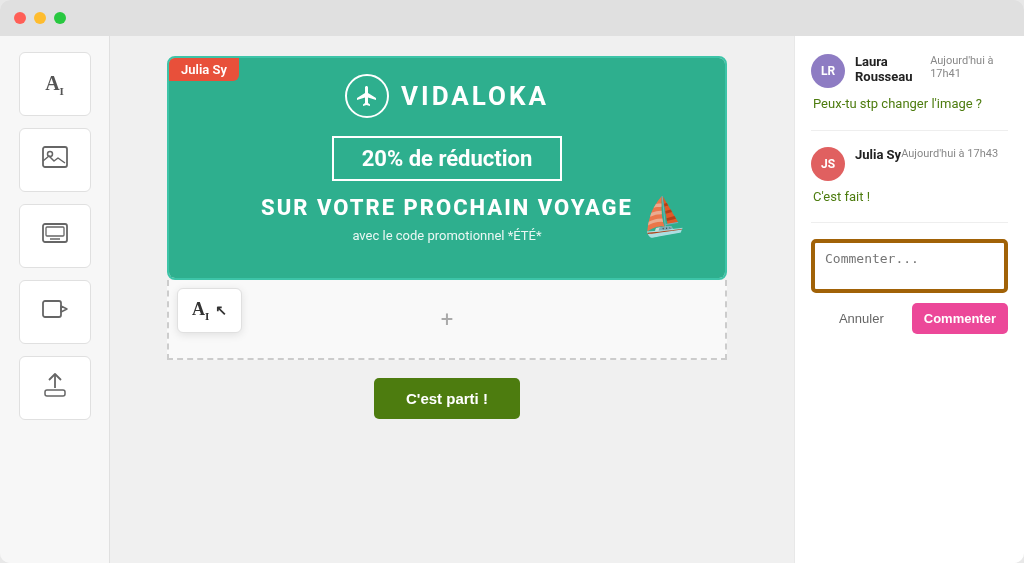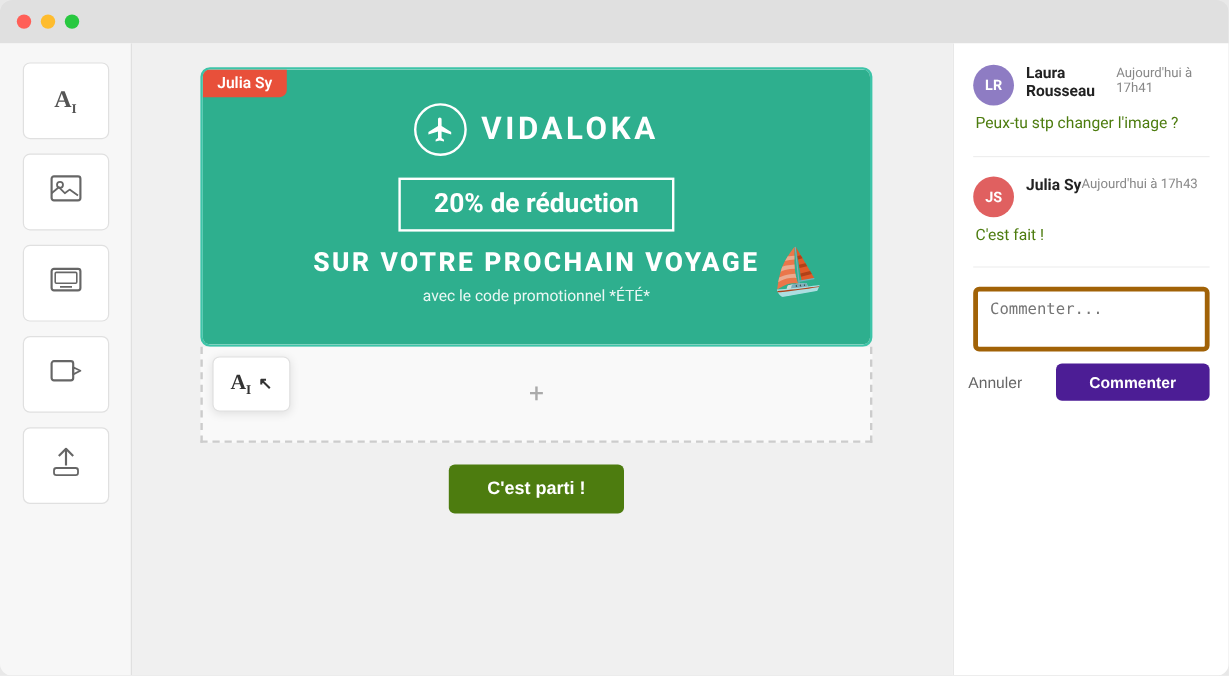--- a/index.html
+++ b/index.html
@@ -112,21 +112,21 @@
       color: white;
       font-size: 13px;
       font-weight: 600;
       padding: 4px 12px;
       border-radius: 0 0 6px 0;
       z-index: 10;
     }
 
     .banner-bg {
       background: #2eaf8e;
-      padding: 28px 24px 32px;
+      padding: 16px 24px 32px;
       display: flex;
       flex-direction: column;
       align-items: center;
       position: relative;
       min-height: 220px;
     }
 
     .banner-logo {
       display: flex;
       align-items: center;
@@ -339,25 +339,25 @@
     .btn-annuler {
       background: none;
       border: none;
       color: #666;
       font-size: 13px;
       cursor: pointer;
       padding: 6px 8px;
     }
 
     .btn-commenter {
-      background: #4c1d95;
+      background: #ec4899;
       color: white;
       border: none;
       border-radius: 5px;
-      padding: 8px 28px;
+      padding: 8px 12px;
       font-size: 13px;
       font-weight: 600;
       cursor: pointer;
     }
   </style>
 </head>
 <body>
 
 <div class="window">
 

